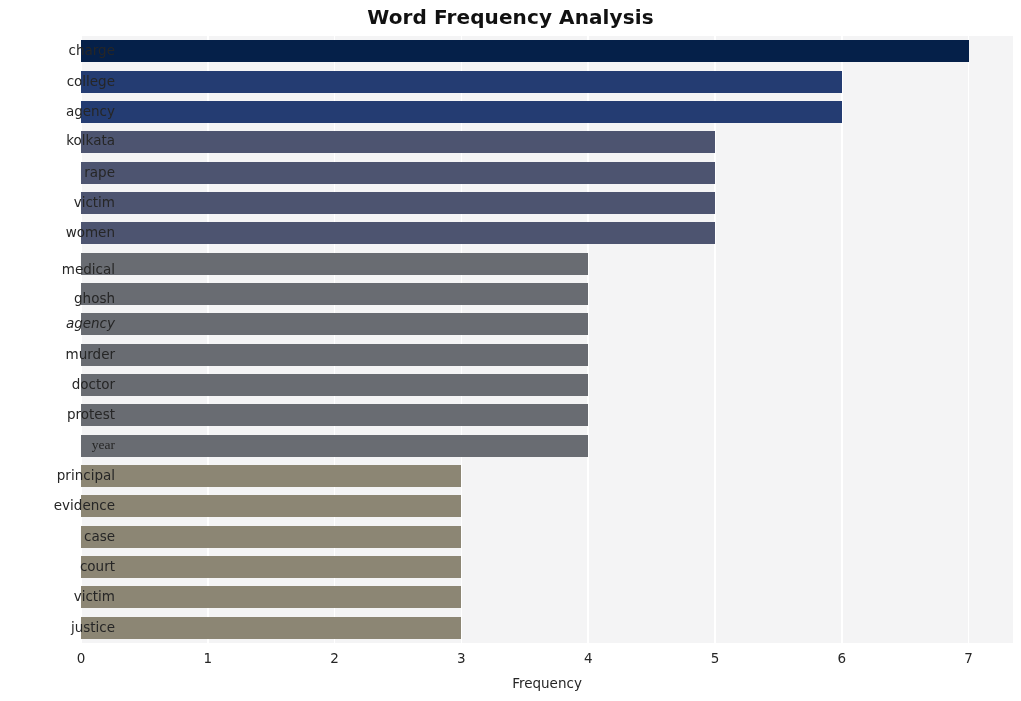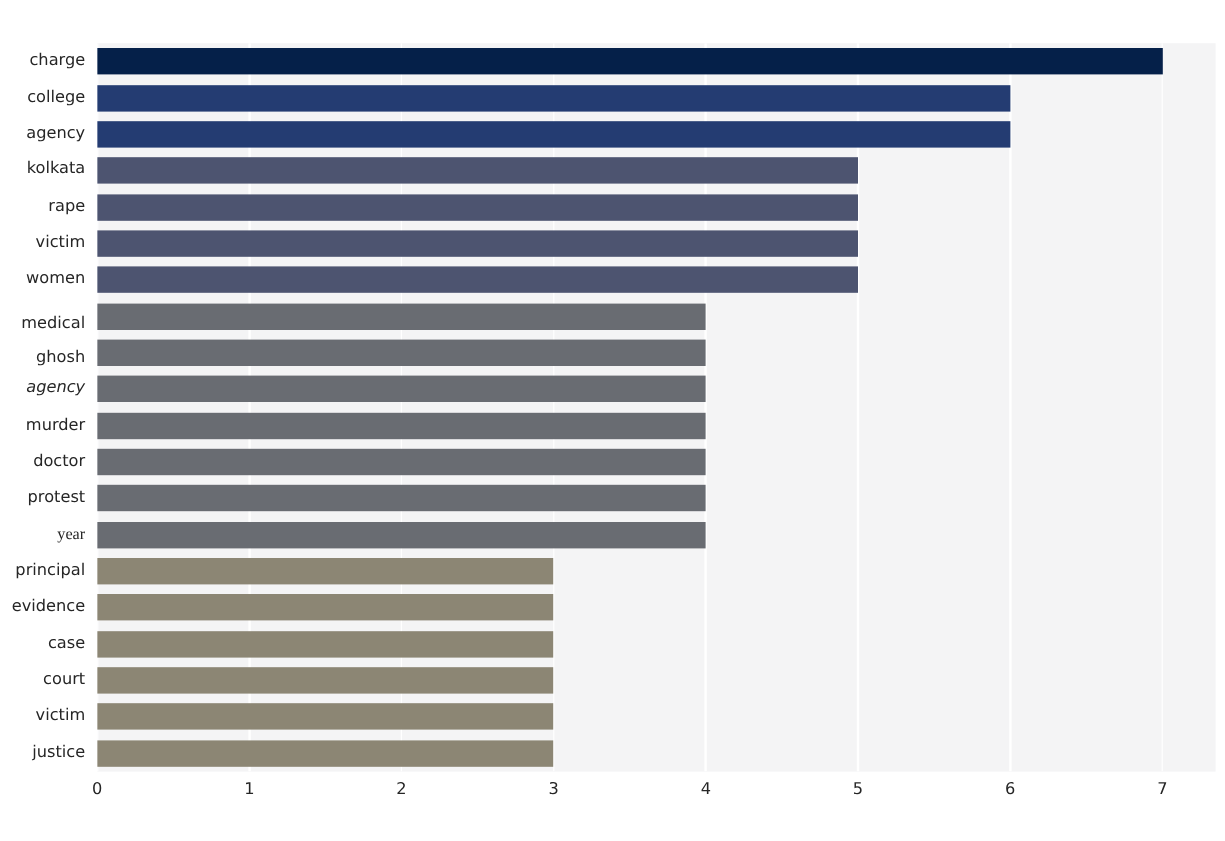--- a/index.html
+++ b/index.html
@@ -63,20 +63,21 @@
     left: 0;
   }
   .ytick-label {
     position: absolute;
     left: 0;
     width: 71px;
     text-align: right;
     font-size: 13.5px;
     color: #262626;
     white-space: nowrap;
+    padding-left: 44px;
   }
 
   
   .xtick-label {
     position: absolute;
     top: 650px;
     width: 40px;
     margin-left: -20px;
     text-align: center;
     font-size: 13.5px;
@@ -91,20 +92,21 @@
     text-align: center;
     font-size: 13.5px;
     color: #262626;
   }
 </style>
 </head>
 <body>
 
 <div id="chart-root">
 
+  <div id="chart-title">Word Frequency Analysis</div>
 
   <div id="plot-area">
     <div id="gridlines">
         <div class="gridline-v" style="left: -0.8px;"></div>
         <div class="gridline-v" style="left: 126.003px;"></div>
         <div class="gridline-v" style="left: 252.805px;"></div>
         <div class="gridline-v" style="left: 379.608px;"></div>
         <div class="gridline-v" style="left: 506.411px;"></div>
         <div class="gridline-v" style="left: 633.214px;"></div>
         <div class="gridline-v" style="left: 760.016px;"></div>
@@ -160,14 +162,15 @@
       <div class="xtick-label" style="left: 81px;">0</div>
       <div class="xtick-label" style="left: 207.803px;">1</div>
       <div class="xtick-label" style="left: 334.605px;">2</div>
       <div class="xtick-label" style="left: 461.408px;">3</div>
       <div class="xtick-label" style="left: 588.211px;">4</div>
       <div class="xtick-label" style="left: 715.014px;">5</div>
       <div class="xtick-label" style="left: 841.816px;">6</div>
       <div class="xtick-label" style="left: 968.619px;">7</div>
     </div>
 
+  <div id="xaxis-title">Frequency</div>
 
 </div>
 
 </body></html>

